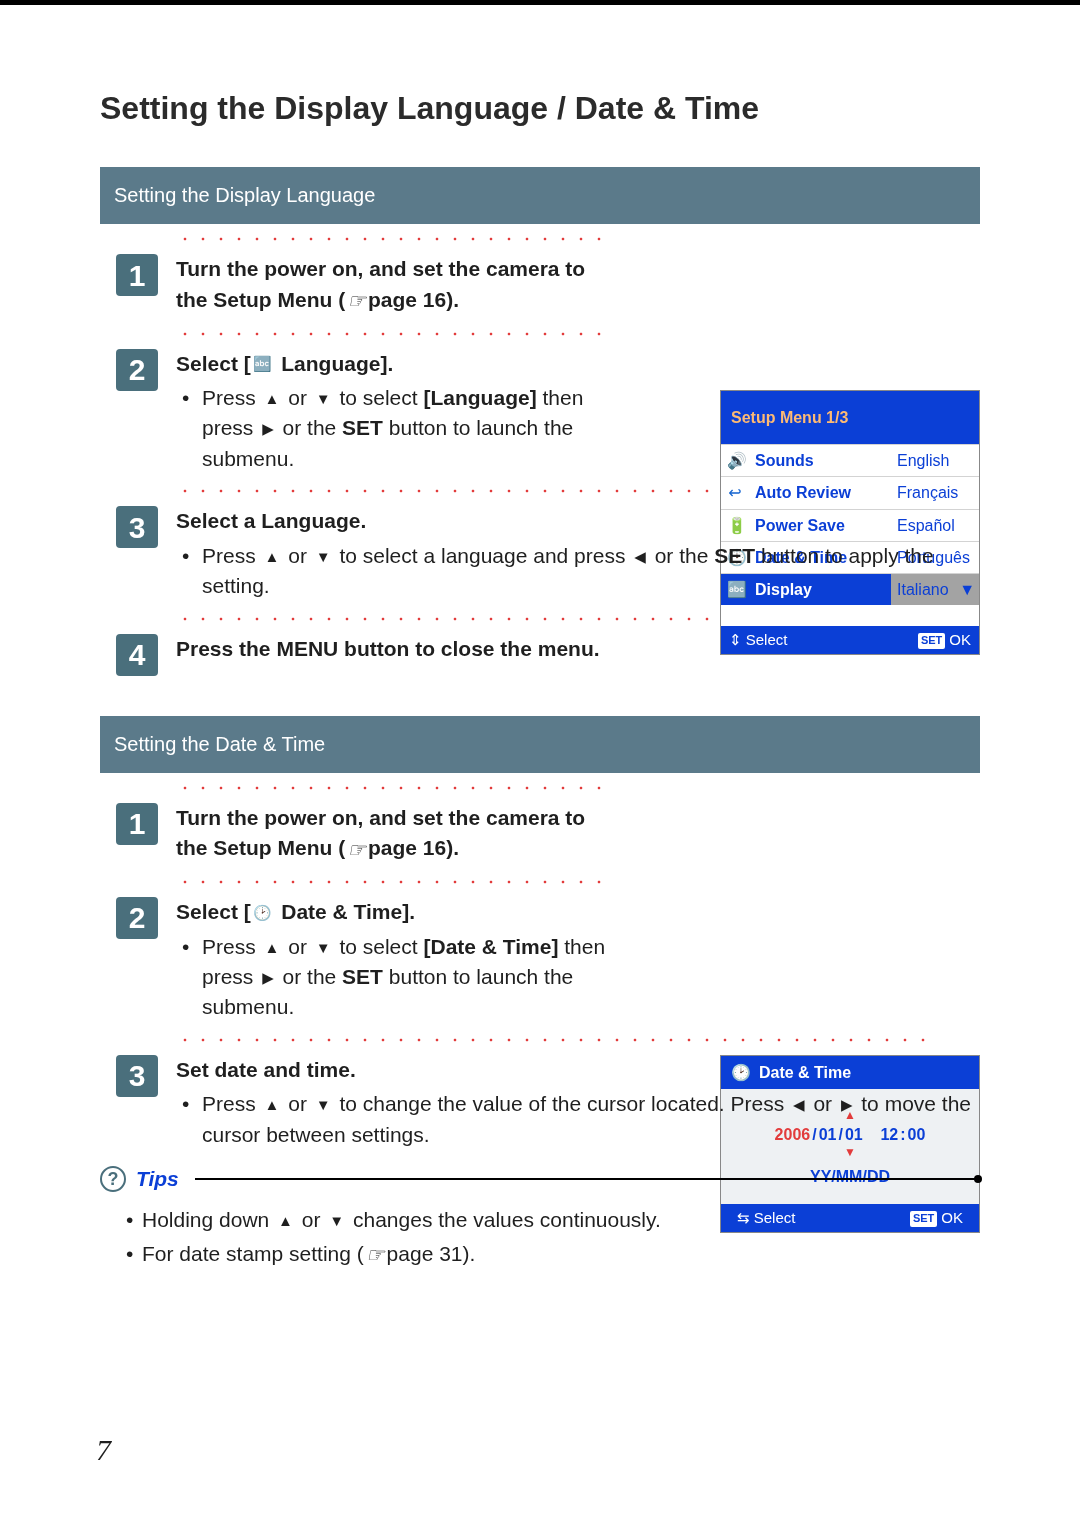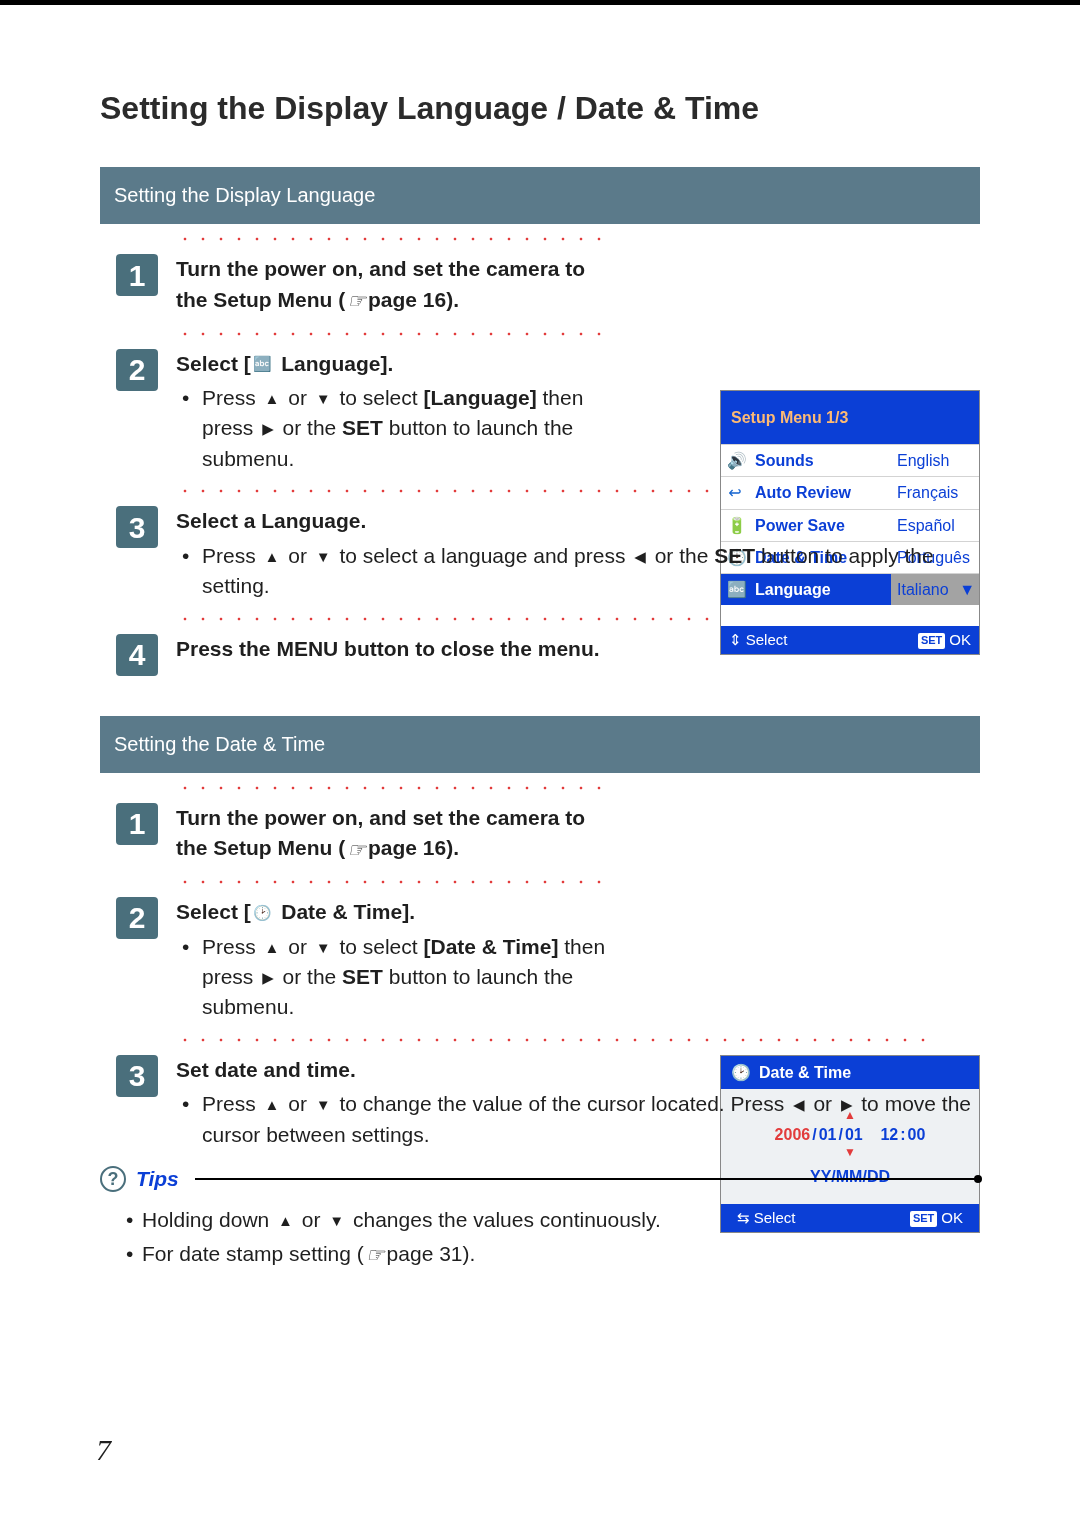--- a/index.html
+++ b/index.html
@@ -213,21 +213,21 @@
 
       <div class="ic">🔋</div>
       <div class="lbl">Power Save</div>
       <div class="lang">Español</div>
 
       <div class="ic">🕑</div>
       <div class="lbl">Date &amp; Time</div>
       <div class="lang">Português</div>
 
       <div class="ic sel">🔤</div>
-      <div class="lbl sel">Language</div>
+      <div class="lbl sel">Display</div>
       <div class="lang sel-lang"><span>Italiano</span><span class="last-arrow">▼</span></div>
     </div>
     <div class="footer">
       <span>⇕ <span>Select</span></span>
       <span><span class="setbadge">SET</span><span>OK</span></span>
     </div>
   </div>
 
   <div class="steps">
 

